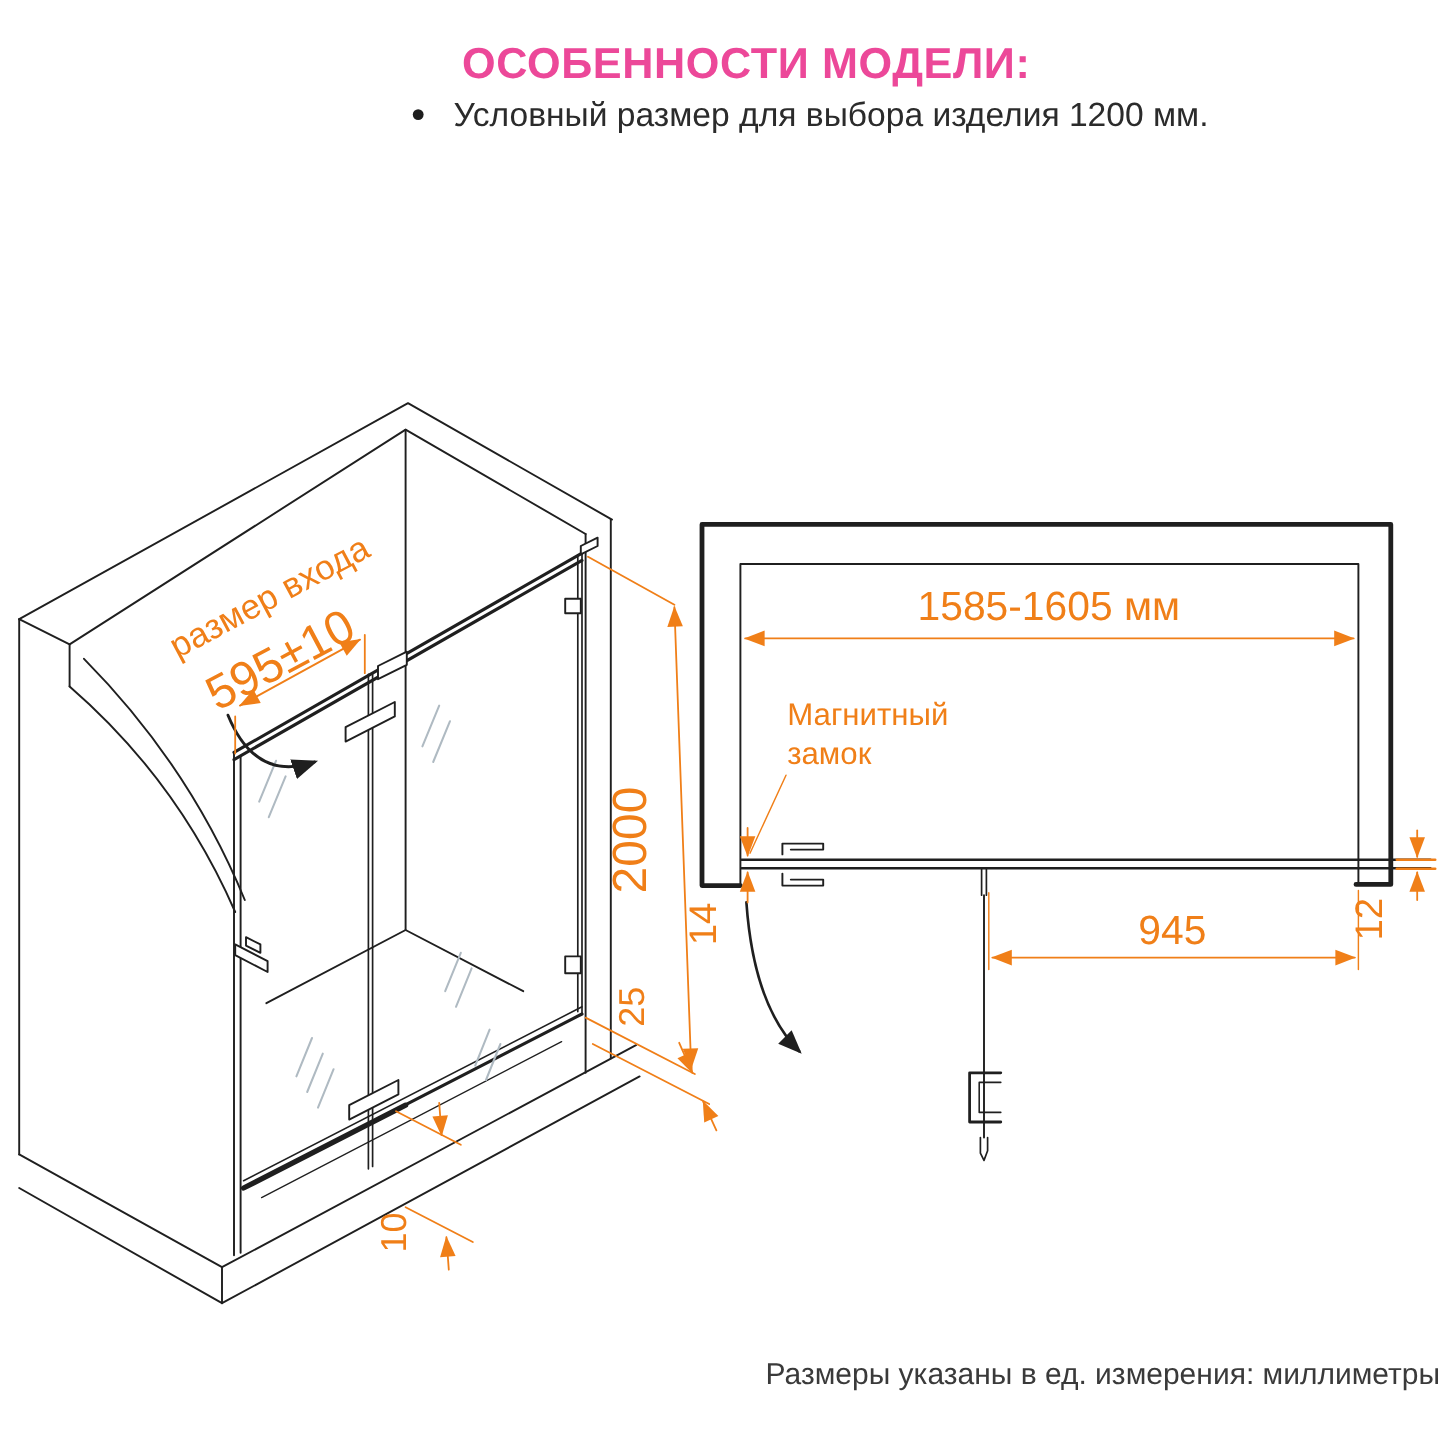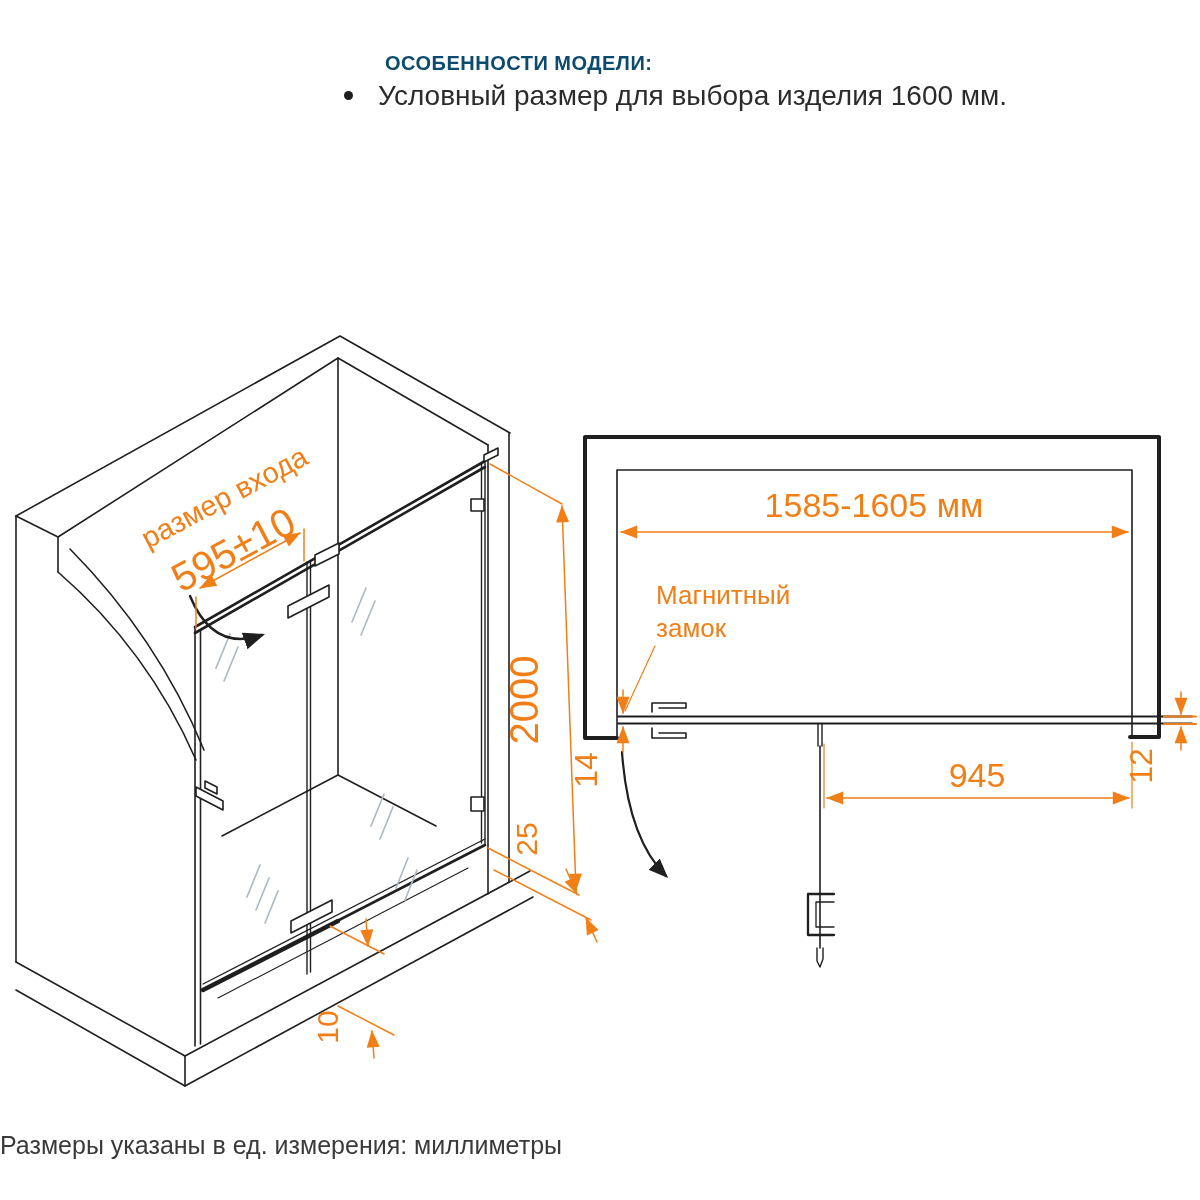--- a/index.html
+++ b/index.html
@@ -1,35 +1,35 @@
 <!DOCTYPE html>
 <html><head>
 <meta charset="utf-8">
 <style>
   html,body{margin:0;padding:0;background:#fff;}
   body{width:1200px;height:1200px;position:relative;font-family:"Liberation Sans",sans-serif;overflow:hidden;}
-  .title{position:absolute;left:385px;top:52px;font-size:20px;font-weight:bold;color:#0c4a6e;letter-spacing:.5px;white-space:nowrap;}
+  .title{position:absolute;left:385px;top:32px;font-size:36px;font-weight:bold;color:#ec4899;letter-spacing:.5px;white-space:nowrap;}
   .bullets{position:absolute;left:341px;top:78px;width:800px;color:#2B2B2B;font-size:28px;line-height:35px;}
   .bullet{position:relative;padding-left:37px;width:760px;}
   .bullet::before{content:"";position:absolute;left:3px;top:13px;width:9px;height:9px;border-radius:50%;background:#1E1E1E;}
-  .footer{position:absolute;left:0;top:1131px;width:1200px;text-align:left;font-size:25px;color:#3A3A3A;}
+  .footer{position:absolute;left:0;top:1131px;width:1200px;text-align:right;font-size:25px;color:#3A3A3A;}
   svg{position:absolute;left:0;top:0;}
   .blk{stroke:#1F1F1F;fill:none;stroke-width:1.6;stroke-linecap:round;stroke-linejoin:round;}
   .hw{stroke:#1F1F1F;fill:#fff;stroke-width:1.6;stroke-linejoin:round;}
   .shine{stroke:#AFBAC2;fill:none;stroke-width:1.7;stroke-linecap:round;}
   .dim{stroke:#F07F18;fill:none;stroke-width:1.5;stroke-linecap:round;}
   .dimtext{fill:#F07F18;font-family:"Liberation Sans",sans-serif;}
 </style>
 </head>
 <body>
 
 <div class="title">ОСОБЕННОСТИ МОДЕЛИ:</div>
 
 <div class="bullets">
-  <div class="bullet">Условный размер для выбора изделия 1600 мм.</div>
+  <div class="bullet">Условный размер для выбора изделия 1200 мм.</div>
 </div>
 
 <svg width="1200" height="1200" viewBox="0 0 1200 1200">
   <defs>
     <marker id="ma" viewBox="0 0 10 10" refX="9.5" refY="5" markerWidth="12" markerHeight="12" orient="auto-start-reverse">
       <path d="M0.5,1.4 L10,5 L0.5,8.6 z" fill="#F07F18"></path>
     </marker>
     <marker id="mb" viewBox="0 0 10 10" refX="8.5" refY="5" markerWidth="9" markerHeight="9" orient="auto-start-reverse">
       <path d="M0,1 L10,5 L0,9 z" fill="#1F1F1F"></path>
     </marker>

